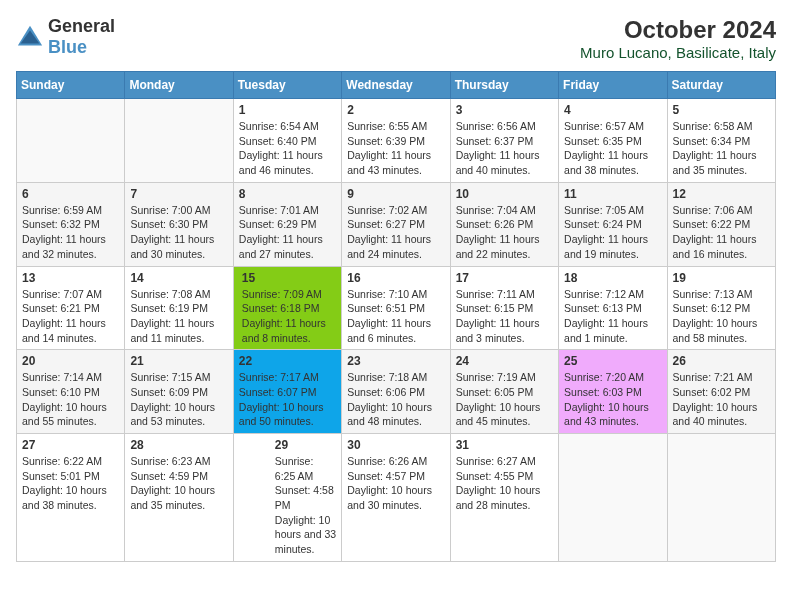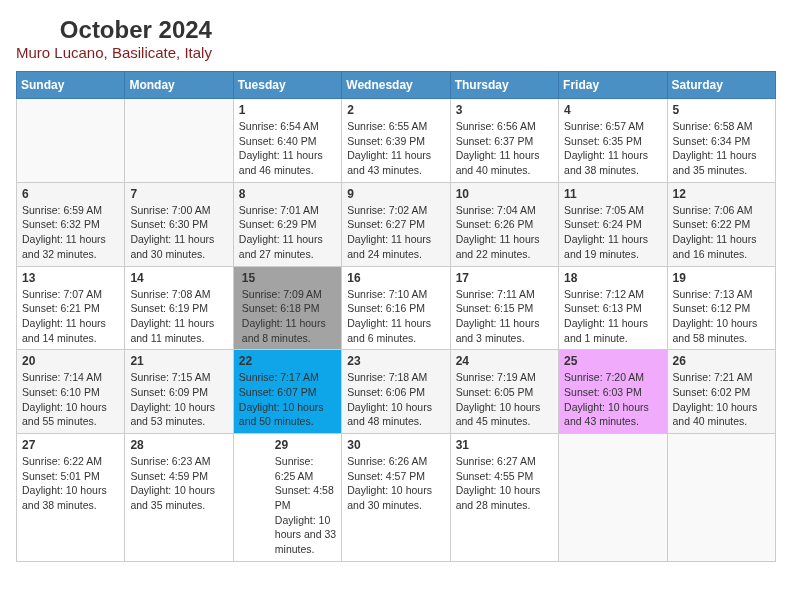--- a/index.html
+++ b/index.html
@@ -28,21 +28,21 @@
     .title-area {
       text-align: right;
     }
     .month-title {
       font-size: 24px;
       font-weight: bold;
       color: #333;
     }
     .location {
       font-size: 15px;
-      color: #7f1d1d;
+      color: #14532d;
     }
     .calendar {
       width: 100%;
       border-collapse: collapse;
       font-size: 11px;
     }
     .calendar th {
       background-color: #4a90c4;
       color: #fff;
       padding: 6px 4px;
@@ -78,20 +78,30 @@
       line-height: 1.4;
     }
     .empty-cell {
       background: #f9f9f9 !important;
     }
   </style>
 </head>
 <body>
 
 <div class="header">
+  <div class="logo">
+    <svg class="logo-icon" viewBox="0 0 30 30" xmlns="http://www.w3.org/2000/svg">
+      <polygon points="15,3 28,24 2,24" fill="#4a90c4"></polygon>
+      <polygon points="15,8 25,22 5,22" fill="#2a6090"></polygon>
+    </svg>
+    <div>
+      <div style="font-size:18px;font-weight:bold;color:#333;">General</div>
+      <div style="font-size:18px;font-weight:bold;color:#4a90c4;">Blue</div>
+    </div>
+  </div>
   <div class="title-area">
     <div class="month-title">October 2024</div>
     <div class="location">Muro Lucano, Basilicate, Italy</div>
   </div>
 </div>
 
 <table class="calendar">
   <thead>
     <tr>
     <th>Sunday</th>
@@ -188,30 +198,30 @@
         <span class="day-detail">Sunrise: 7:07 AM</span><br>
         <span class="day-detail">Sunset: 6:21 PM</span><br>
         <span class="day-detail">Daylight: 11 hours and 14 minutes.</span>
       </td>
         <td style="background-color: rgb(255, 255, 255);">
         <span class="day-num">14</span>
         <span class="day-detail">Sunrise: 7:08 AM</span><br>
         <span class="day-detail">Sunset: 6:19 PM</span><br>
         <span class="day-detail">Daylight: 11 hours and 11 minutes.</span>
       </td>
-        <td style="background-color: #a3a3a3; padding-left: 8px;">
+        <td style="background-color: #84cc16; padding-left: 8px;">
         <span class="day-num">15</span>
         <span class="day-detail">Sunrise: 7:09 AM</span><br>
         <span class="day-detail">Sunset: 6:18 PM</span><br>
         <span class="day-detail">Daylight: 11 hours and 8 minutes.</span>
       </td>
         <td style="background-color: rgb(255, 255, 255);">
         <span class="day-num">16</span>
         <span class="day-detail">Sunrise: 7:10 AM</span><br>
-        <span class="day-detail">Sunset: 6:16 PM</span><br>
+        <span class="day-detail">Sunset: 6:51 PM</span><br>
         <span class="day-detail">Daylight: 11 hours and 6 minutes.</span>
       </td>
         <td style="background-color: rgb(255, 255, 255);">
         <span class="day-num">17</span>
         <span class="day-detail">Sunrise: 7:11 AM</span><br>
         <span class="day-detail">Sunset: 6:15 PM</span><br>
         <span class="day-detail">Daylight: 11 hours and 3 minutes.</span>
       </td>
         <td style="background-color: rgb(255, 255, 255);">
         <span class="day-num">18</span>

